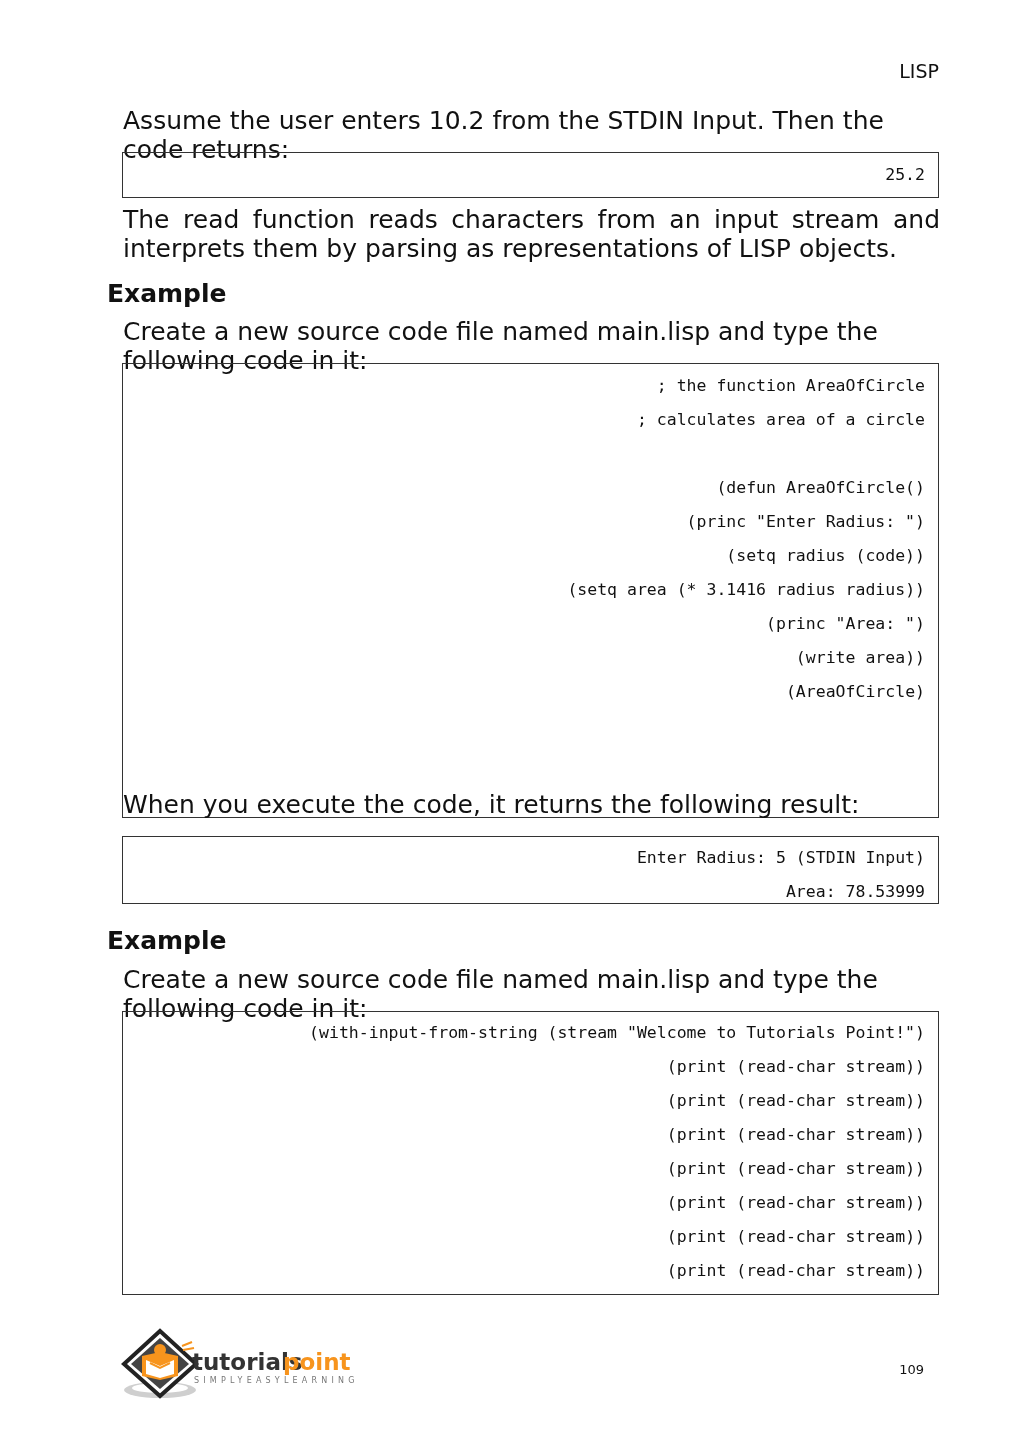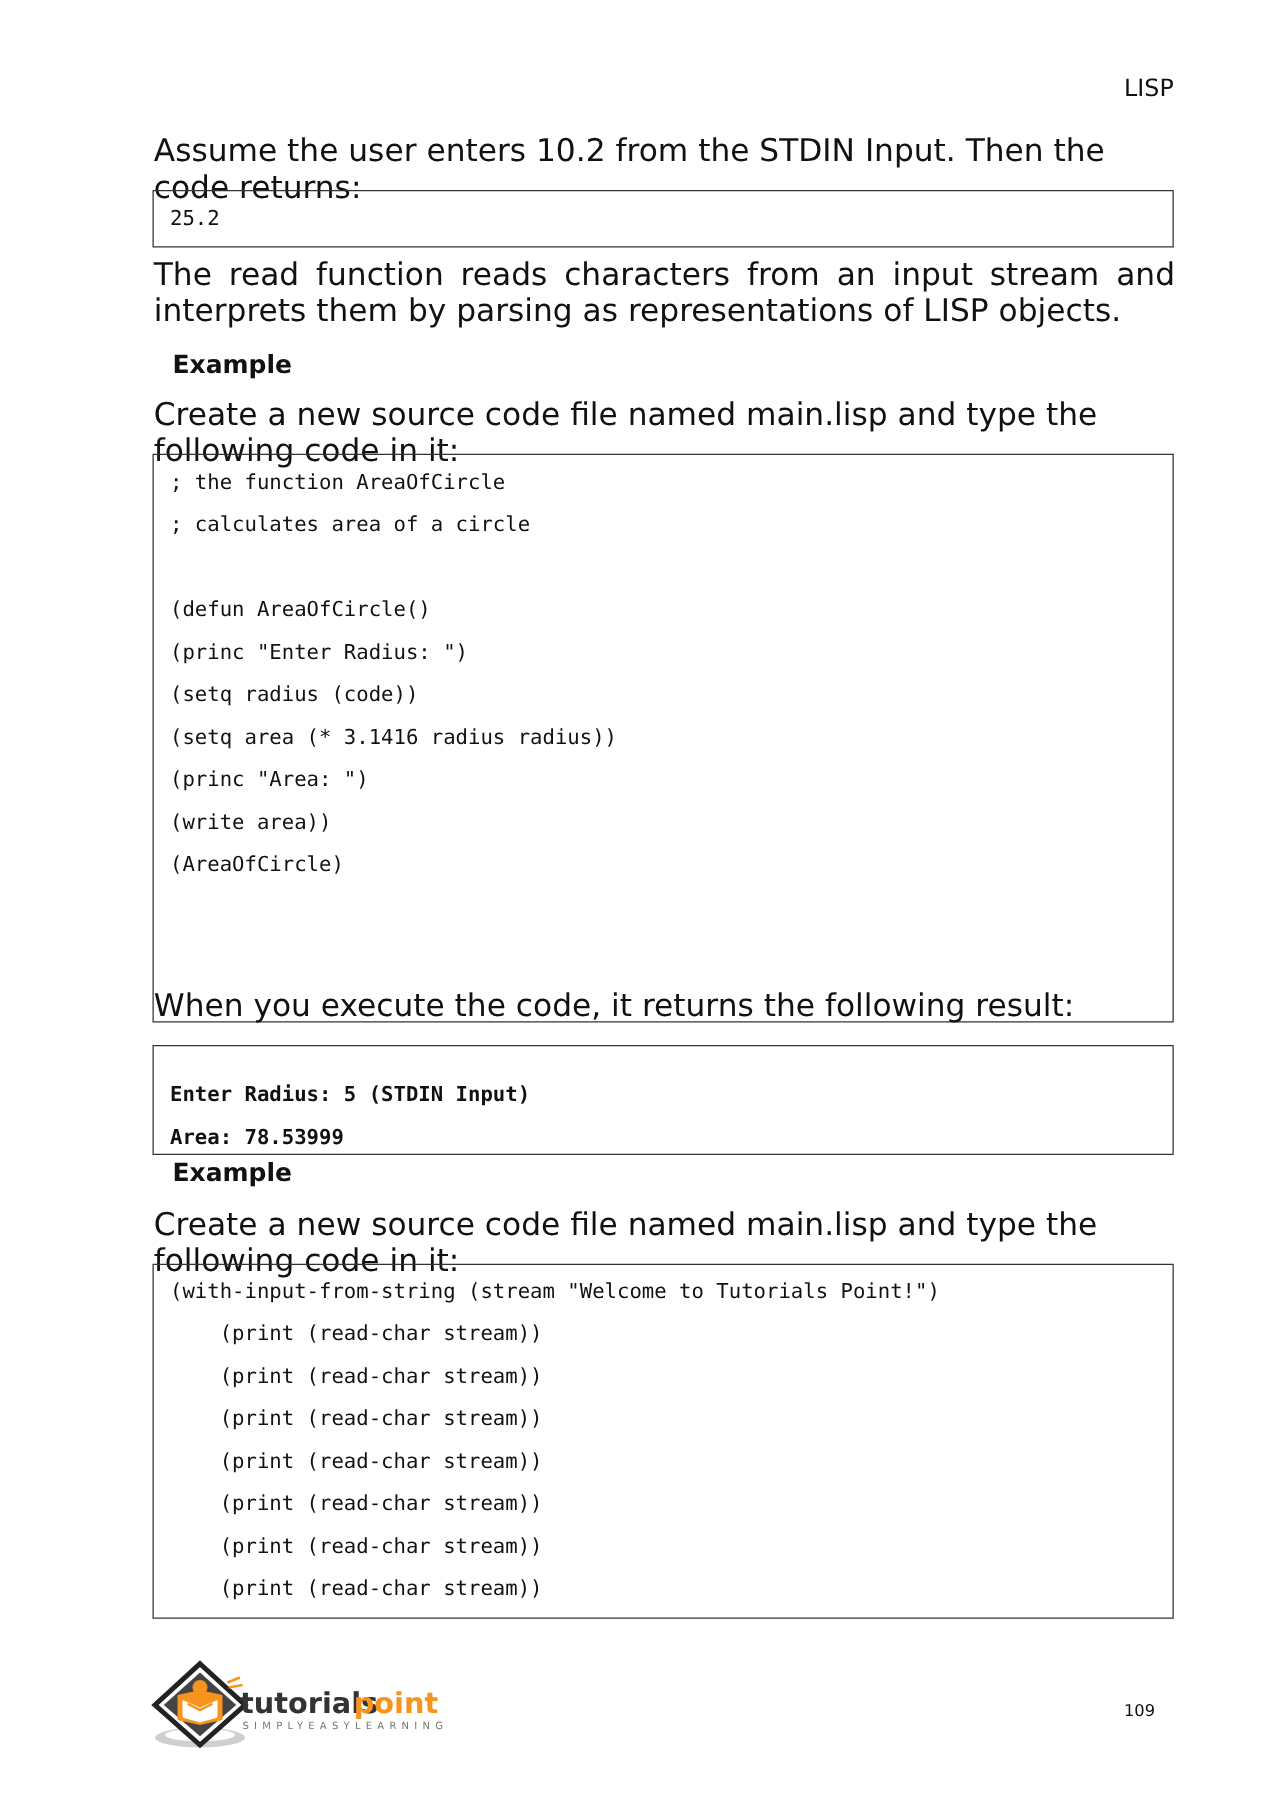--- a/index.html
+++ b/index.html
@@ -1,22 +1,22 @@
 <!DOCTYPE html>
 <html><head>
 <meta charset="utf-8">
 <style>
   html, body { margin: 0; padding: 0; background: #ffffff; }
   body { width: 1019px; height: 1440px; position: relative; font-family: "DejaVu Sans", sans-serif; color: #111; overflow: hidden; }
   .header-right { position: absolute; top: 60px; right: 80px; font-size: 19px; }
   .p { position: absolute; left: 123px; width: 817px; font-size: 25px; line-height: 29px; }
   .justify { text-align: justify; text-align-last: left; }
-  .h { position: absolute; left: 138px; font-size: 20px; font-weight: bold; }
+  .h { position: absolute; left: 107px; font-size: 25px; font-weight: bold; }
   .codebox { position: absolute; left: 122px; width: 817px; border: 1px solid #333; box-sizing: border-box; padding: 8px 13px; }
-  .code { font-family: "DejaVu Sans Mono", monospace; font-size: 16.5px; line-height: 34px; white-space: pre; height: 34px; }
+  .code { font-family: "DejaVu Sans Mono", monospace; font-size: 16.5px; line-height: 34px; white-space: pre; height: 34px; text-align: right; }
   .footer-page { position: absolute; right: 95px; top: 1362px; font-size: 13px; }
   .logo { position: absolute; left: 120px; top: 1328px; width: 250px; height: 74px; }
 </style>
 </head>
 <body>
 
 <div class="header-right">LISP</div>
 
 <div class="p" style="top:106px;">Assume the user enters 10.2 from the STDIN Input. Then the code returns:</div>
 
@@ -38,21 +38,21 @@
   <div class="code">(princ "Enter Radius: ")</div>
   <div class="code">(setq radius (code))</div>
   <div class="code">(setq area (* 3.1416 radius radius))</div>
   <div class="code">(princ "Area: ")</div>
   <div class="code">(write area))</div>
   <div class="code">(AreaOfCircle)</div>
 </div>
 
 <div class="p" style="top:790px;">When you execute the code, it returns the following result:</div>
 
-<div class="codebox" style="top:836px;height:88px;padding-top:22px;font-weight:bold;">
+<div class="codebox" style="top:836px;height:68px;padding-top:4px;">
   <div class="code">Enter Radius: 5 (STDIN Input)</div>
   <div class="code">Area: 78.53999</div>
 </div>
 
 <div class="h" style="top:926px;">Example</div>
 
 <div class="p" style="top:965px;">Create a new source code file named main.lisp and type the following code in it:</div>
 
 <div class="codebox" style="top:1011px;height:284px;padding-top:4px;">
   <div class="code">(with-input-from-string (stream "Welcome to Tutorials Point!")</div>

